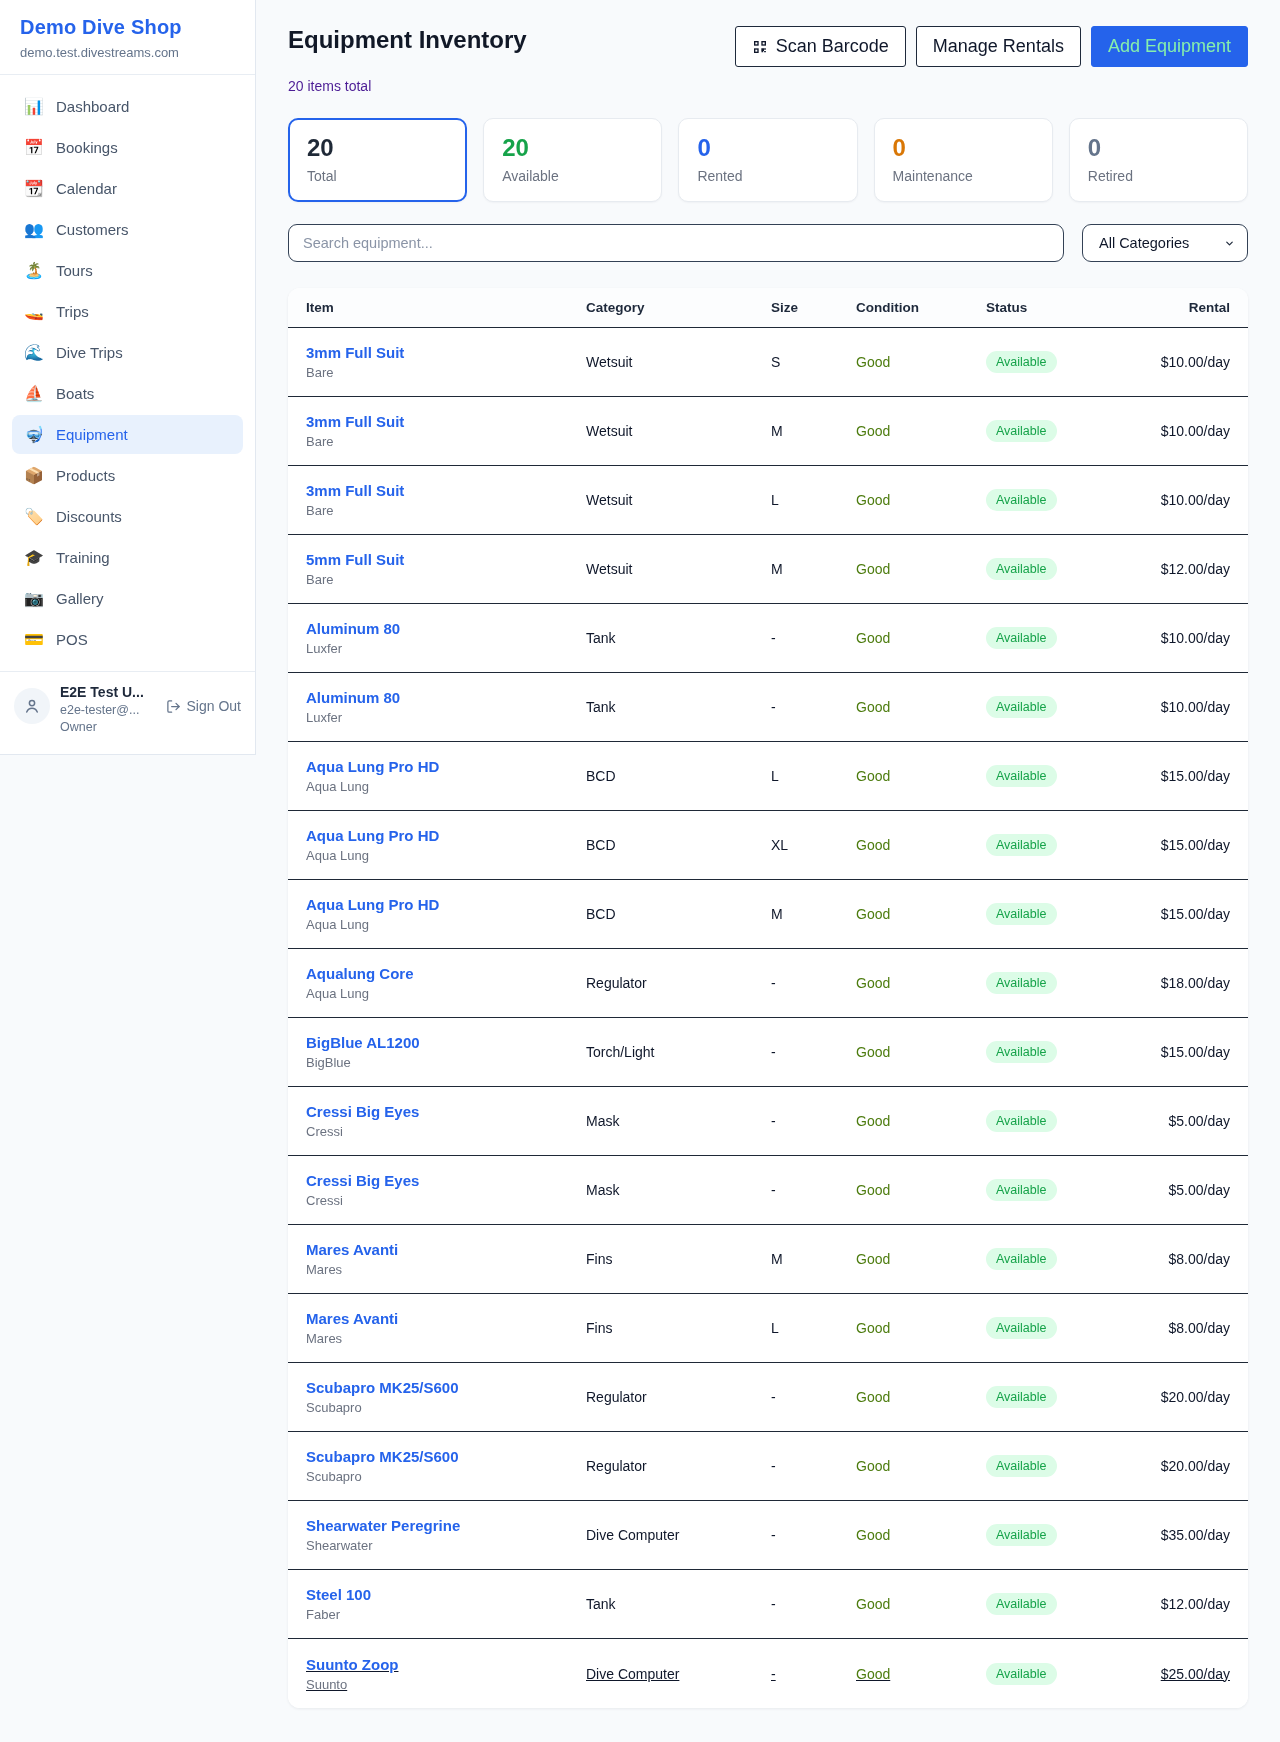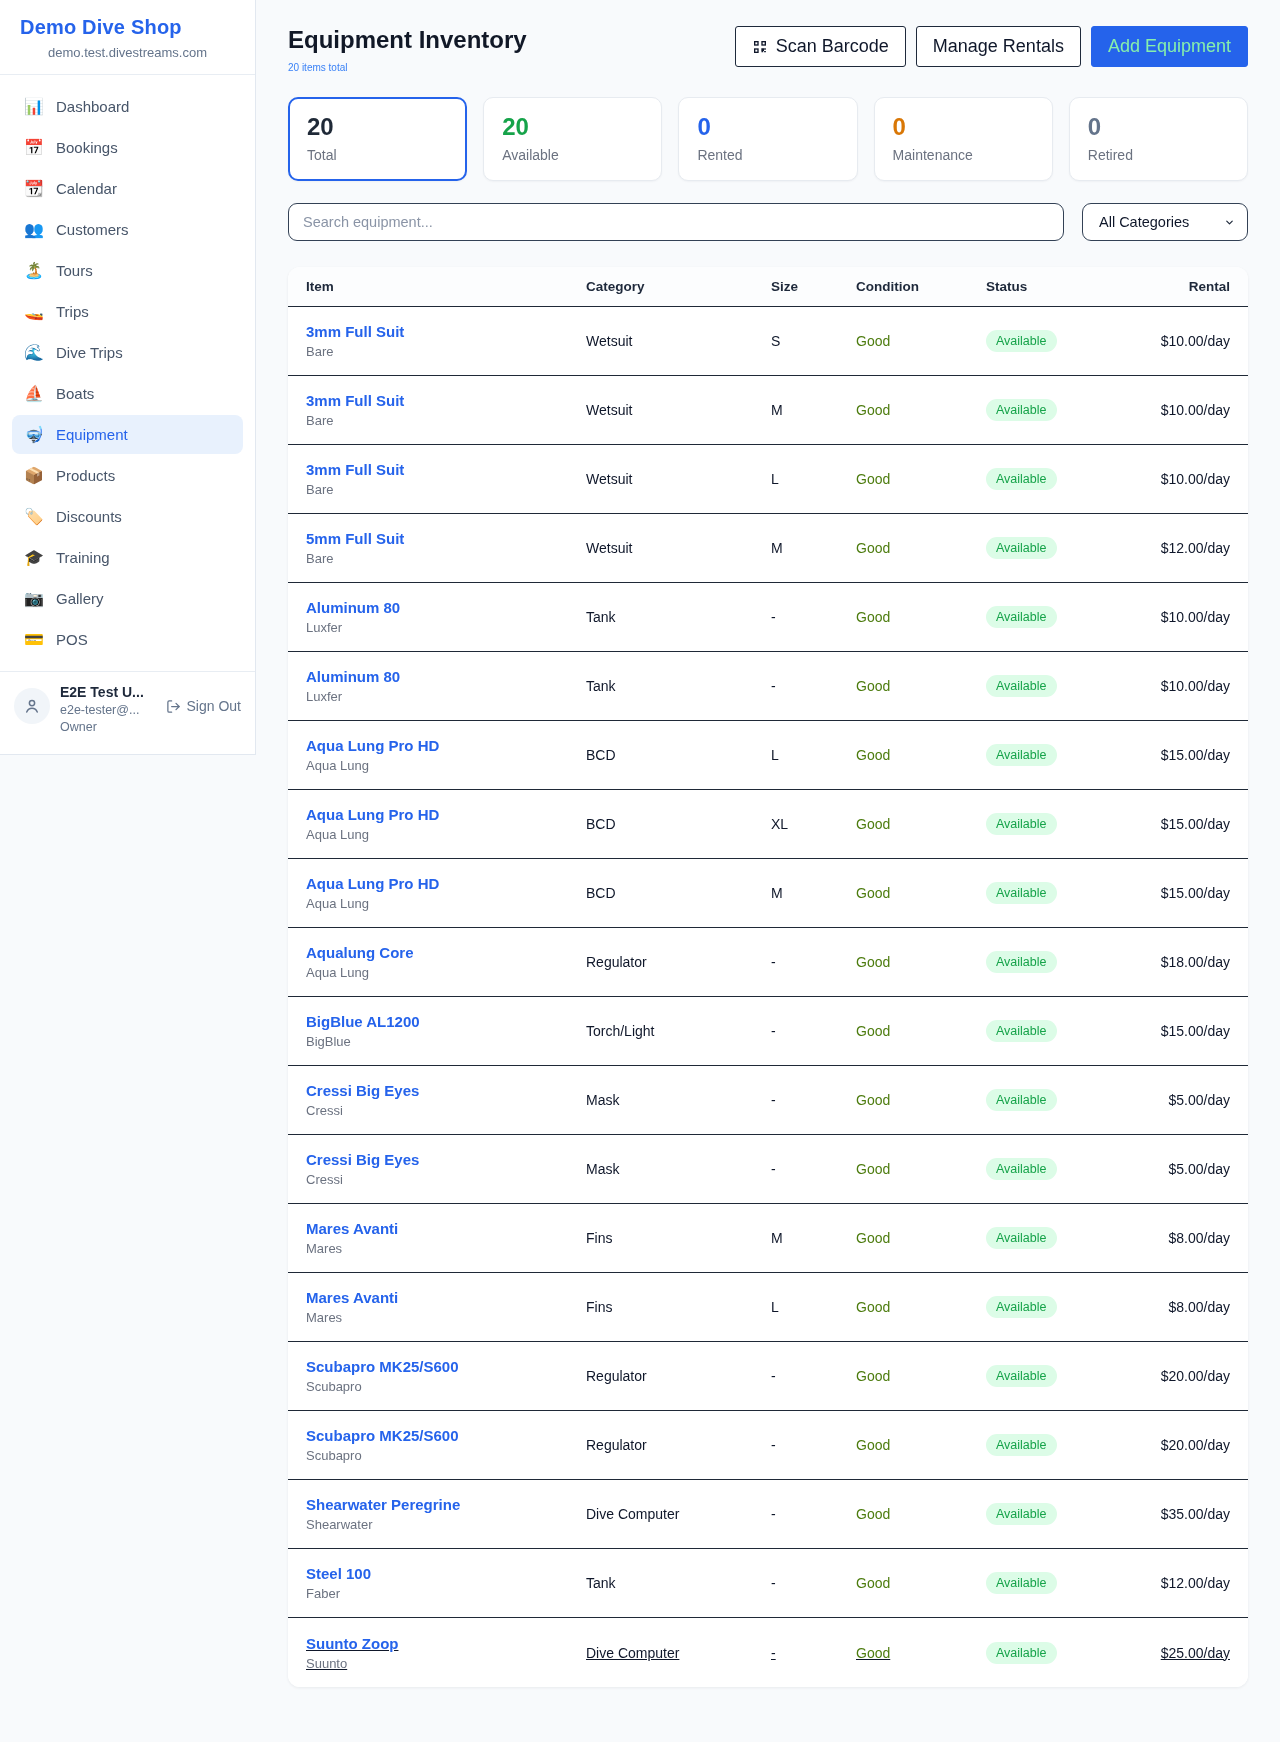--- a/index.html
+++ b/index.html
@@ -2,38 +2,38 @@
 <html><head>
 <meta charset="utf-8">
 <style>
   * { margin:0; padding:0; box-sizing:border-box; }
   html,body { width:1280px; min-height:1742px; background:#f8fafc; font-family:"Liberation Sans", sans-serif; color:#0f172a; }
 
   
   .sidebar { position:absolute; left:0; top:0; width:256px; background:#fff; border-right:1px solid #e2e8f0; border-bottom:1px solid #e2e8f0; padding-bottom:4px; }
   .brand { padding:16px 20px 14px 20px; }
   .brand-name { color:#2563eb; font-size:20px; font-weight:700; letter-spacing:.2px; }
-  .brand-domain { color:#64748b; font-size:13px; margin-top:6px;text-align:center; }
+  .brand-domain { color:#64748b; font-size:13px; margin-top:6px; }
   .side-divider { border-top:1px solid #e8edf3; margin:0; }
   .nav { padding:12px 12px 10px 12px; }
   .nav-item { display:flex; align-items:center; gap:12px; padding:10px 12px; border-radius:8px; color:#475569; font-size:15px; cursor:pointer; margin-bottom:2px; }
   .nav-item .nav-icon { width:20px; font-size:16px; text-align:center; flex:0 0 20px; }
   .nav-item.active { background:#e8f1fd; color:#2563eb; font-weight:500; }
   .user-box { border-top:1px solid #e8edf3; padding:12px 14px 14px 14px; display:flex; align-items:flex-start; gap:10px; }
   .avatar { width:36px; height:36px; border-radius:50%; background:#f1f5f9; display:flex; align-items:center; justify-content:center; flex:0 0 36px; margin-top:4px; }
   .user-meta { flex:1 1 auto; min-width:0; }
   .user-name { font-size:14px; font-weight:700; color:#1e293b; margin-bottom:2px; }
   .user-email, .user-role { font-size:12.5px; color:#64748b; line-height:1.35; }
   .signout { display:flex; align-items:center; gap:6px; color:#64748b; font-size:14px; cursor:pointer; white-space:nowrap; margin-top:14px; }
 
   
   .main { position:absolute; left:256px; top:0; width:1024px; padding:26px 32px 30px 32px; }
   .page-head { display:flex; justify-content:space-between; align-items:flex-start; }
   .page-title { font-size:24px; font-weight:700; color:#111827; }
-  .page-sub { font-size:10px; color:#3b82f6; margin-top:8px; }
+  .page-sub { font-size:14px; color:#4c1d95; margin-top:24px; }
   .head-actions { display:flex; gap:10px; align-items:center; }
   .btn { display:flex; align-items:center; gap:8px; font-size:18px; padding:9px 16px; border-radius:3px; background:#fff; border:1px solid #1e293b; color:#0f172a; cursor:pointer; font-family:inherit; }
   .btn-primary { background:#2563eb; border-color:#2563eb; color:#86efac; font-weight:500; }
 
   
   .stats { display:flex; gap:16px; margin-top:24px; }
   .stat-card { flex:1 1 0; background:#fff; border:1px solid #e7ebf0; border-radius:10px; padding:15px 18px 17px 18px; box-shadow:0 1px 2px rgba(16,24,40,.04); cursor:pointer; }
   .stat-card.active { border:2px solid #2563eb; padding:14px 17px 16px 17px; }
   .stat-value { font-size:24px; font-weight:700; }
   .stat-label { font-size:14px; color:#6b7280; margin-top:6px; }

